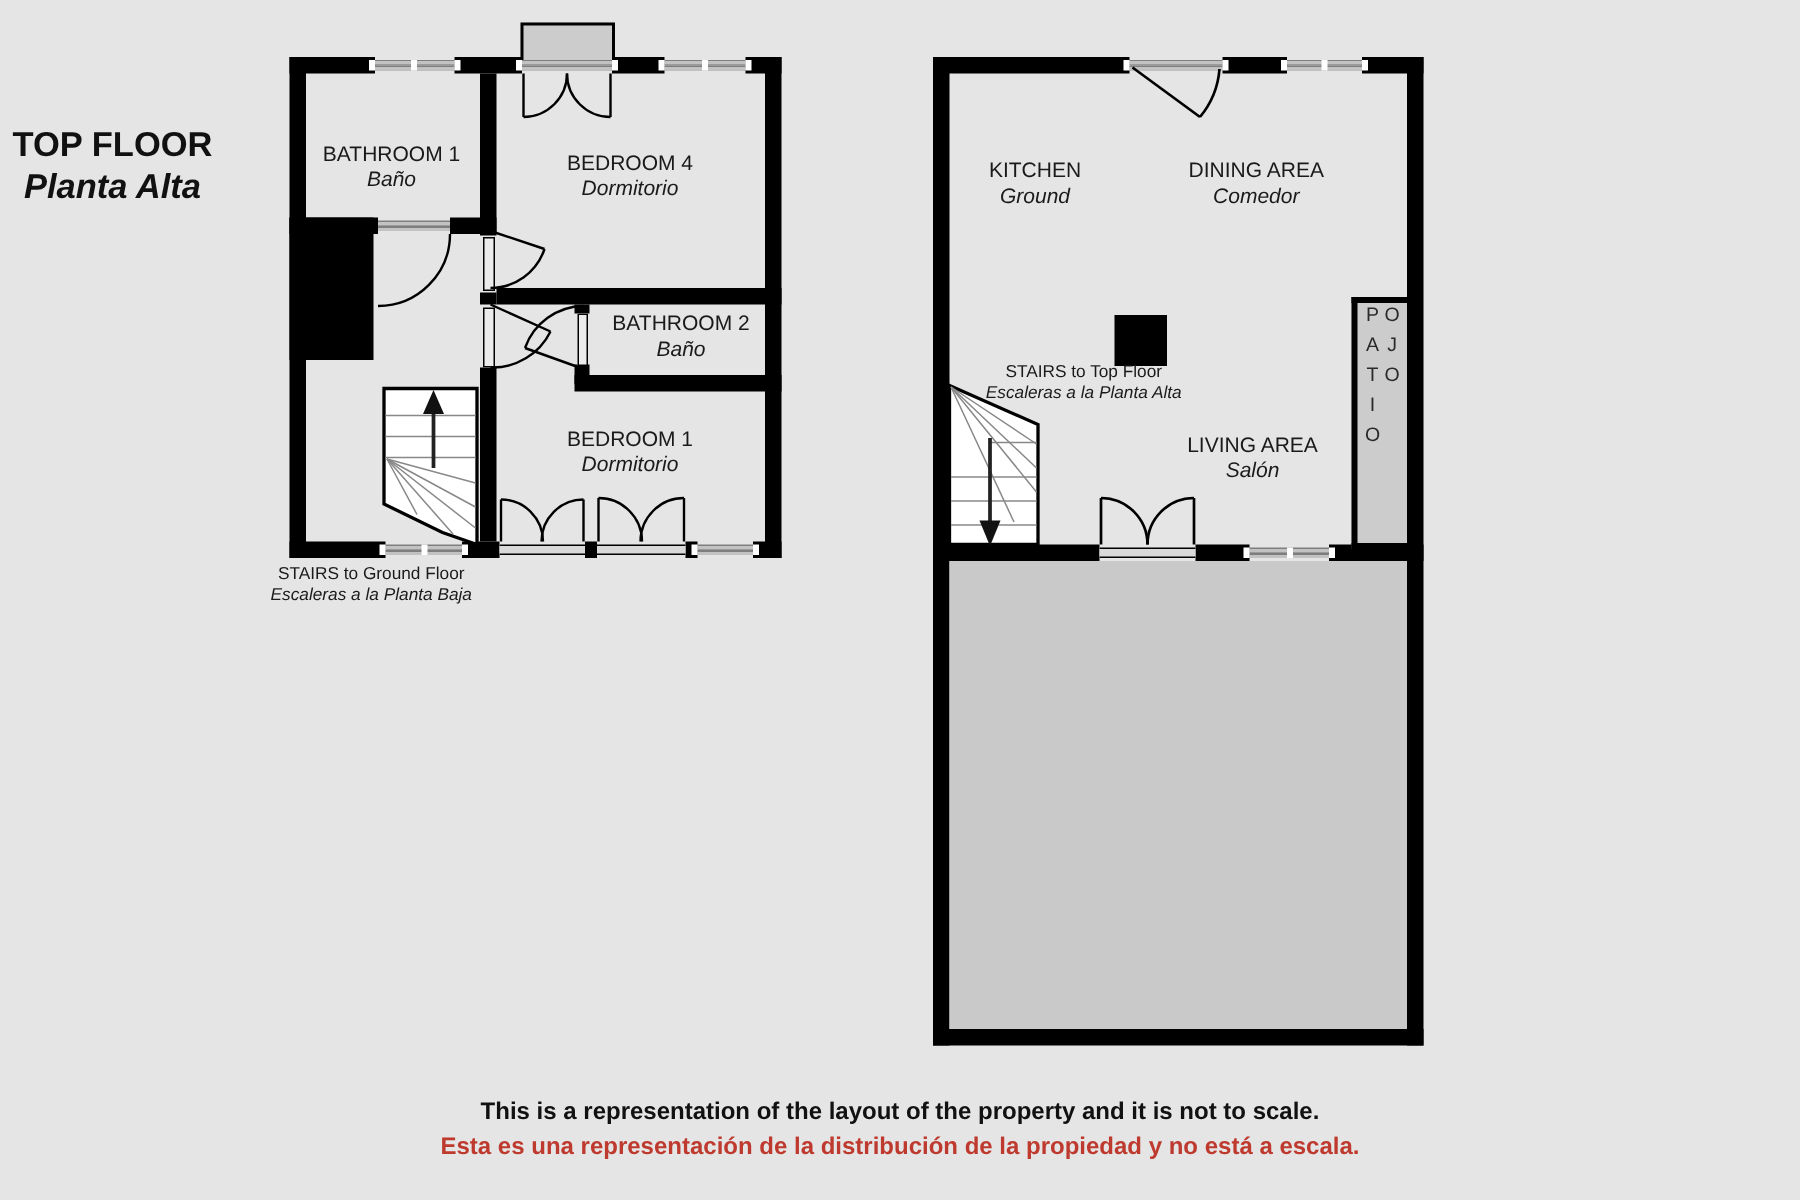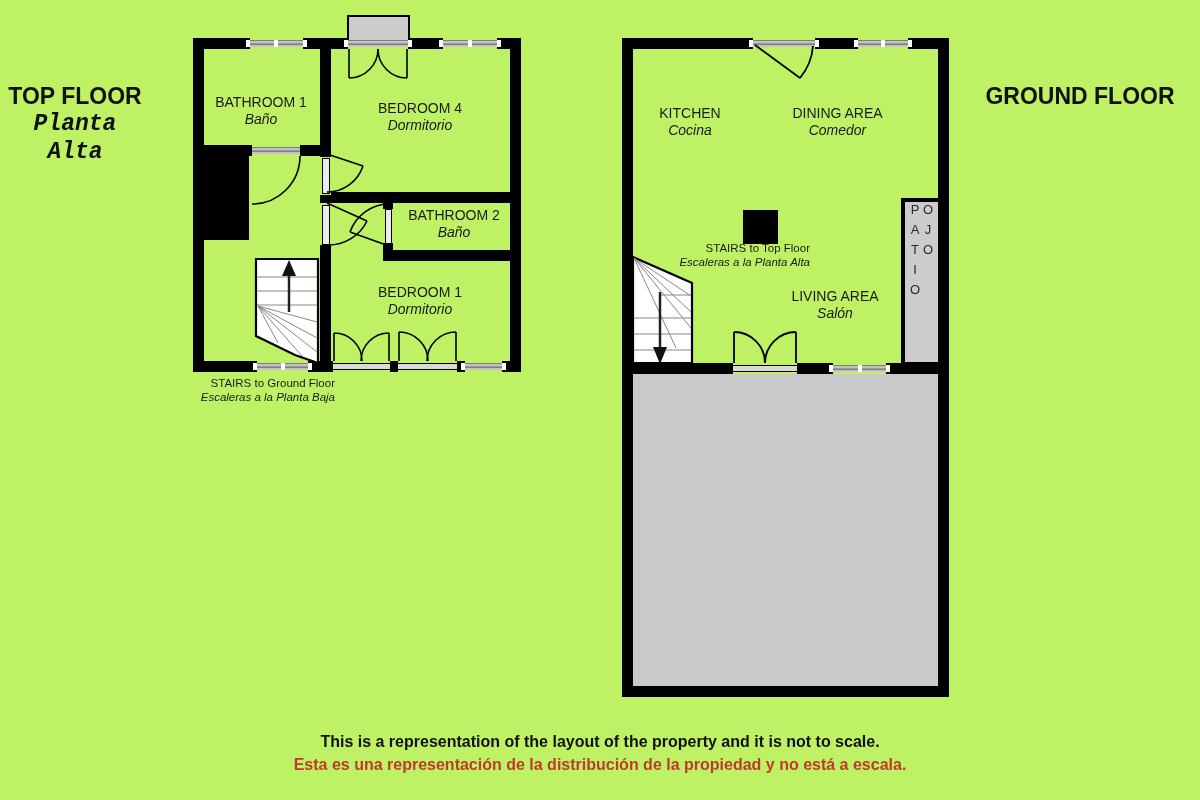--- a/index.html
+++ b/index.html
@@ -1,57 +1,56 @@
 <!DOCTYPE html>
 <html><head>
 <meta charset="utf-8">
 <style>
   html,body{margin:0;padding:0;background:#ffffff;}
   #canvas{
-    position:relative;width:1200px;height:800px;background:#bef264;overflow:hidden;
+    position:relative;width:1200px;height:800px;background:#e5e5e5;overflow:hidden;
     font-family:"Liberation Sans","DejaVu Sans",sans-serif;color:#111;
   }
   .wall{position:absolute;background:#000;}
   .blk{position:absolute;background:#000;}
   .window{position:absolute;height:7px;background:repeating-linear-gradient(180deg,#7e7e7e 0 1px,#c2c2c2 1px 3px,#9a9a9a 3px 4px);}
   .jamb{position:absolute;width:4px;height:7px;background:#fff;}
   .sill{position:absolute;height:5px;background:#d9d9d9;border-top:1px solid #000;border-bottom:1px solid #000;}
   .vleaf{position:absolute;background:#ececec;border:1px solid #000;}
   .grayfill{position:absolute;background:#c9c9c9;}
   .balcony{position:absolute;background:#cccccc;border:2px solid #000;}
   .label{position:absolute;text-align:center;line-height:17px;}
   .label .en{font-size:14px;color:#1a1a1a;}
   .label .es{font-size:14px;font-style:italic;color:#1a1a1a;}
-  .label-sm{position:absolute;text-align:right;line-height:14px;}
+  .label-sm{position:absolute;text-align:center;line-height:14px;}
   .label-sm .en{font-size:11.5px;color:#1a1a1a;}
   .label-sm .es{font-size:11.5px;font-style:italic;color:#1a1a1a;}
   .floor-title{position:absolute;text-align:center;line-height:28px;}
   .floor-title .en{font-size:23px;font-weight:bold;color:#111;}
-  .floor-title .es{font-size:23px;font-weight:bold;font-style:italic;color:#111;font-family:Liberation Mono, monospace;}
+  .floor-title .es{font-size:23px;font-weight:bold;font-style:italic;color:#111;}
   .patio{position:absolute;left:901px;top:198px;width:37px;height:168px;background:#cccccc;
     border:4px solid #000;border-right:none;box-sizing:border-box;
     display:flex;align-items:center;justify-content:center;}
   .patio-text{writing-mode:vertical-rl;text-orientation:upright;letter-spacing:5px;
     font-size:13px;color:#2a2a2a;line-height:1;}
   .footer{position:absolute;left:0;top:733px;width:1200px;text-align:center;}
   .footer .en{font-size:16px;font-weight:bold;color:#111;margin:0 0 5px 0;}
   .footer .es{font-size:16px;font-weight:bold;margin:0;}
   svg{position:absolute;left:0;top:0;}
 </style>
 </head>
 <body>
 
 <div id="canvas">
 
   <div class="floor-title" style="left:0px;top:82px;width:150px;">
     <div class="en">TOP FLOOR</div>
     <div class="es">Planta Alta</div>
   </div>
   <div class="floor-title" style="left:980px;top:82px;width:200px;">
-    <div class="en">GROUND FLOOR</div>
   </div>
 
   <div class="balcony" style="left:347px;top:15px;width:59px;height:25px;"></div>
 
   <div class="wall" style="left:193px;top:38px;width:57px;height:11px;"></div>
   <div class="wall" style="left:303px;top:38px;width:45px;height:11px;"></div>
   <div class="wall" style="left:408px;top:38px;width:35px;height:11px;"></div>
   <div class="wall" style="left:497px;top:38px;width:24px;height:11px;"></div>
   <div class="wall" style="left:193px;top:38px;width:11px;height:334px;"></div>
   <div class="wall" style="left:510px;top:38px;width:11px;height:334px;"></div>
@@ -146,21 +145,21 @@
   <div class="jamb" style="left:881px;top:40px;"></div>
   <div class="jamb" style="left:908px;top:40px;"></div>
   <div class="sill" style="left:733px;top:365px;width:64px;"></div>
   <div class="window" style="left:833px;top:365px;width:53px;"></div>
   <div class="jamb" style="left:829px;top:365px;"></div>
   <div class="jamb" style="left:858px;top:365px;"></div>
   <div class="jamb" style="left:886px;top:365px;"></div>
 
   <div class="label" style="left:630px;top:105px;width:120px;">
     <div class="en">KITCHEN</div>
-    <div class="es">Cocina</div>
+    <div class="es">Ground</div>
   </div>
   <div class="label" style="left:760px;top:288px;width:150px;">
     <div class="en">LIVING AREA</div>
     <div class="es">Salón</div>
   </div>
   <div class="label" style="left:770px;top:105px;width:135px;">
     <div class="en">DINING AREA</div>
     <div class="es">Comedor</div>
   </div>
   <div class="label-sm" style="left:635px;top:241px;width:175px;">

